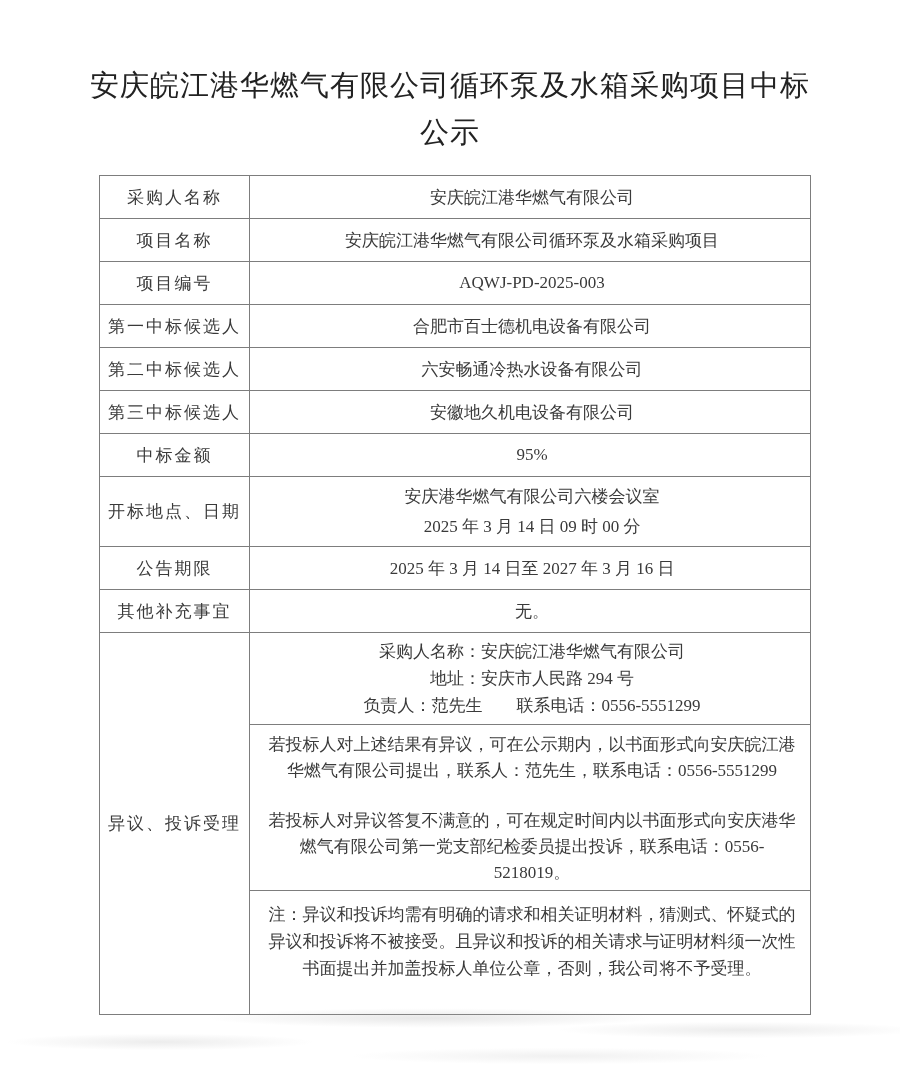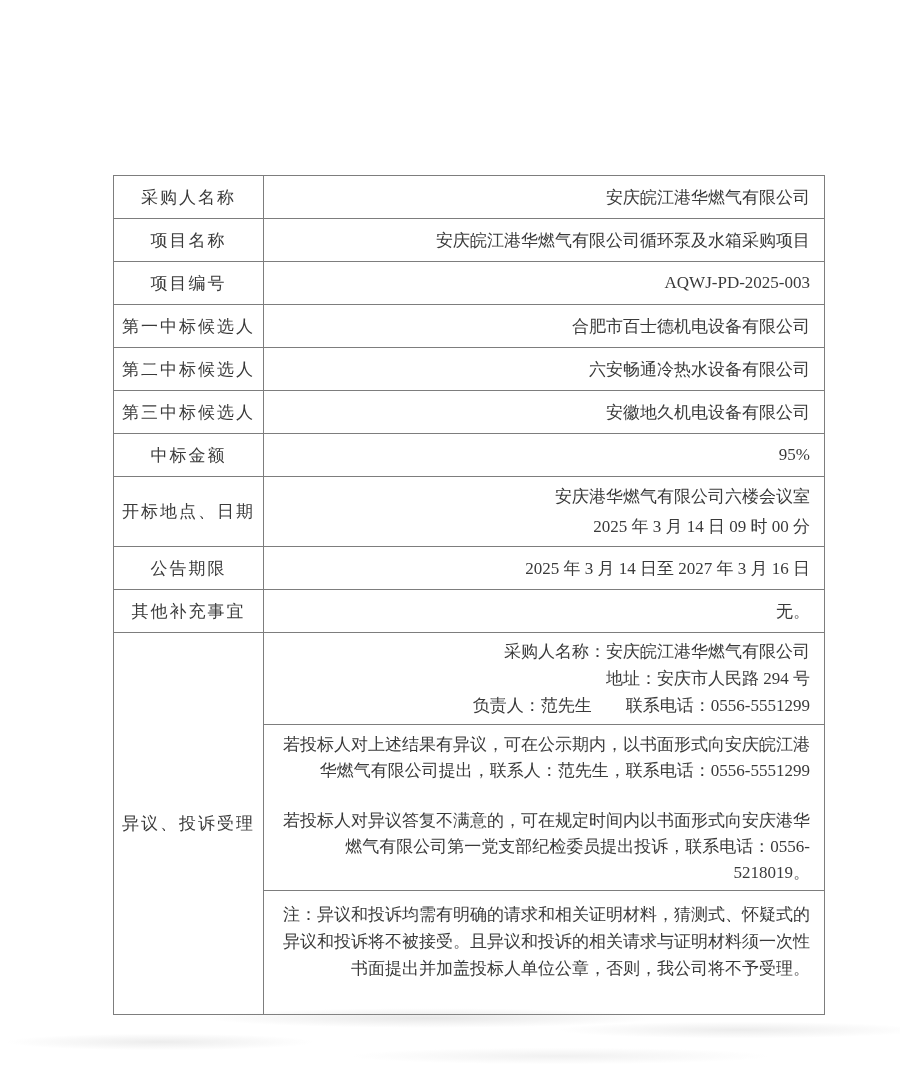--- a/index.html
+++ b/index.html
@@ -6,31 +6,31 @@
   .page{
     position:relative;width:900px;height:1072px;background:#ffffff;overflow:hidden;
     font-family:"Liberation Serif","DejaVu Serif",serif;color:#3a3a3a;
   }
   .title{
     position:absolute;top:62px;left:87px;width:726px;margin:0;
     font-size:29px;font-weight:normal;line-height:47px;letter-spacing:1px;
     text-align:center;color:#222222;
   }
   table.doc{
-    position:absolute;left:113px;top:175px;width:711px;
+    position:absolute;left:99px;top:175px;width:711px;
     border-collapse:collapse;table-layout:fixed;border-radius:10px;
   }
   col.c1{width:150px;}
   col.c2{width:561px;}
   td{
     border:1px solid #7d7d7d;font-size:17px;color:#3a3a3a;
     vertical-align:middle;overflow:hidden;
   }
   td.label{text-align:center;letter-spacing:2px;padding:0 4px;}
-  td.value{text-align:right;padding:4px 14px 4px 18px;}
+  td.value{text-align:center;padding:4px 14px 4px 18px;}
   tr.h43{height:43px;}
   tr.h70{height:70px;margin-top:37px;}
   tr.s1{height:92px;}
   tr.s2{height:145px;}
   tr.s3{height:124px;}
   .line30{line-height:30px;}
   td.sub1{vertical-align:middle;}
   td.sub1 div{line-height:27px;}
   td.sub2{vertical-align:top;padding-top:7px;margin-top:8px;}
   td.sub2 div{line-height:26px;}
@@ -43,20 +43,21 @@
       radial-gradient(ellipse 260px 12px at 740px 30px, rgba(170,170,170,0.22), transparent 70%),
       radial-gradient(ellipse 220px 12px at 160px 42px, rgba(170,170,170,0.22), transparent 70%),
       radial-gradient(ellipse 300px 12px at 560px 56px, rgba(175,175,175,0.18), transparent 70%);
   }
 </style>
 </head>
 <body>
 
 <div class="page">
 
+  <h1 class="title">安庆皖江港华燃气有限公司循环泵及水箱采购项目中标公示</h1>
 
   <table class="doc">
     <colgroup>
         <col class="c1">
         <col class="c2">
       </colgroup>
 
     <tbody>
         <tr class="h43">
       <td class="label">采购人名称</td>

